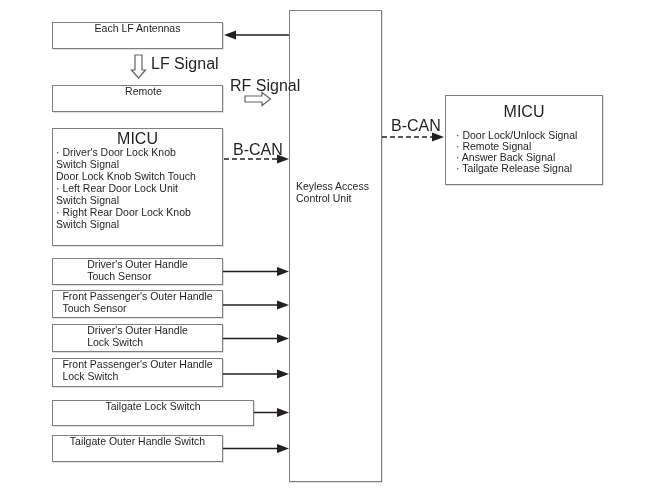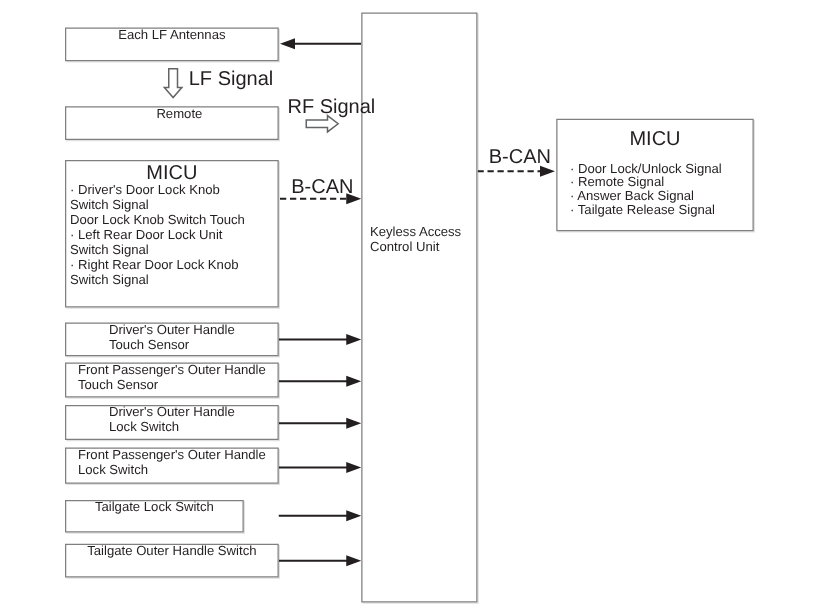--- a/index.html
+++ b/index.html
@@ -22,21 +22,21 @@
   
   #box-each-lf{left:52px;top:22px;width:171px;height:27px;}
   #box-remote{left:52px;top:85px;width:171px;height:27px;padding-left:12px;}
   #box-micu-left{left:52px;top:128px;width:171px;height:118px;}
   #box-micu-left .box-title{margin-top:4px;}
   #box-micu-left .bullets{margin-top:2px;padding:0 3px;}
   #box-drivers-touch{left:52px;top:258px;width:171px;height:27px;}
   #box-fp-touch{left:52px;top:290px;width:171px;height:28px;}
   #box-drivers-lock{left:52px;top:324px;width:171px;height:28px;}
   #box-fp-lock{left:52px;top:358px;width:171px;height:29px;}
-  #box-tailgate-lock{left:52px;top:400px;width:143px;height:26px;}
+  #box-tailgate-lock{left:52px;top:400px;width:202px;height:26px;}
   #box-tailgate-outer{left:52px;top:435px;width:171px;height:27px;}
   #box-control-unit{left:289px;top:10px;width:93px;height:472px;}
   #box-control-unit .lines{position:absolute;left:6px;top:170px;text-align:left;}
   #box-micu-right{left:445px;top:95px;width:158px;height:90px;}
   #box-micu-right .box-title{margin-top:10px;}
   #box-micu-right .bullets{margin-top:13px;padding:0 0 0 10px;line-height:11px;}
   #label-lf-signal{left:151px;top:58px;}
   #label-rf-signal{left:230px;top:80px;}
   #label-bcan-left{left:233px;top:144px;}
   #label-bcan-right{left:391px;top:120px;}

